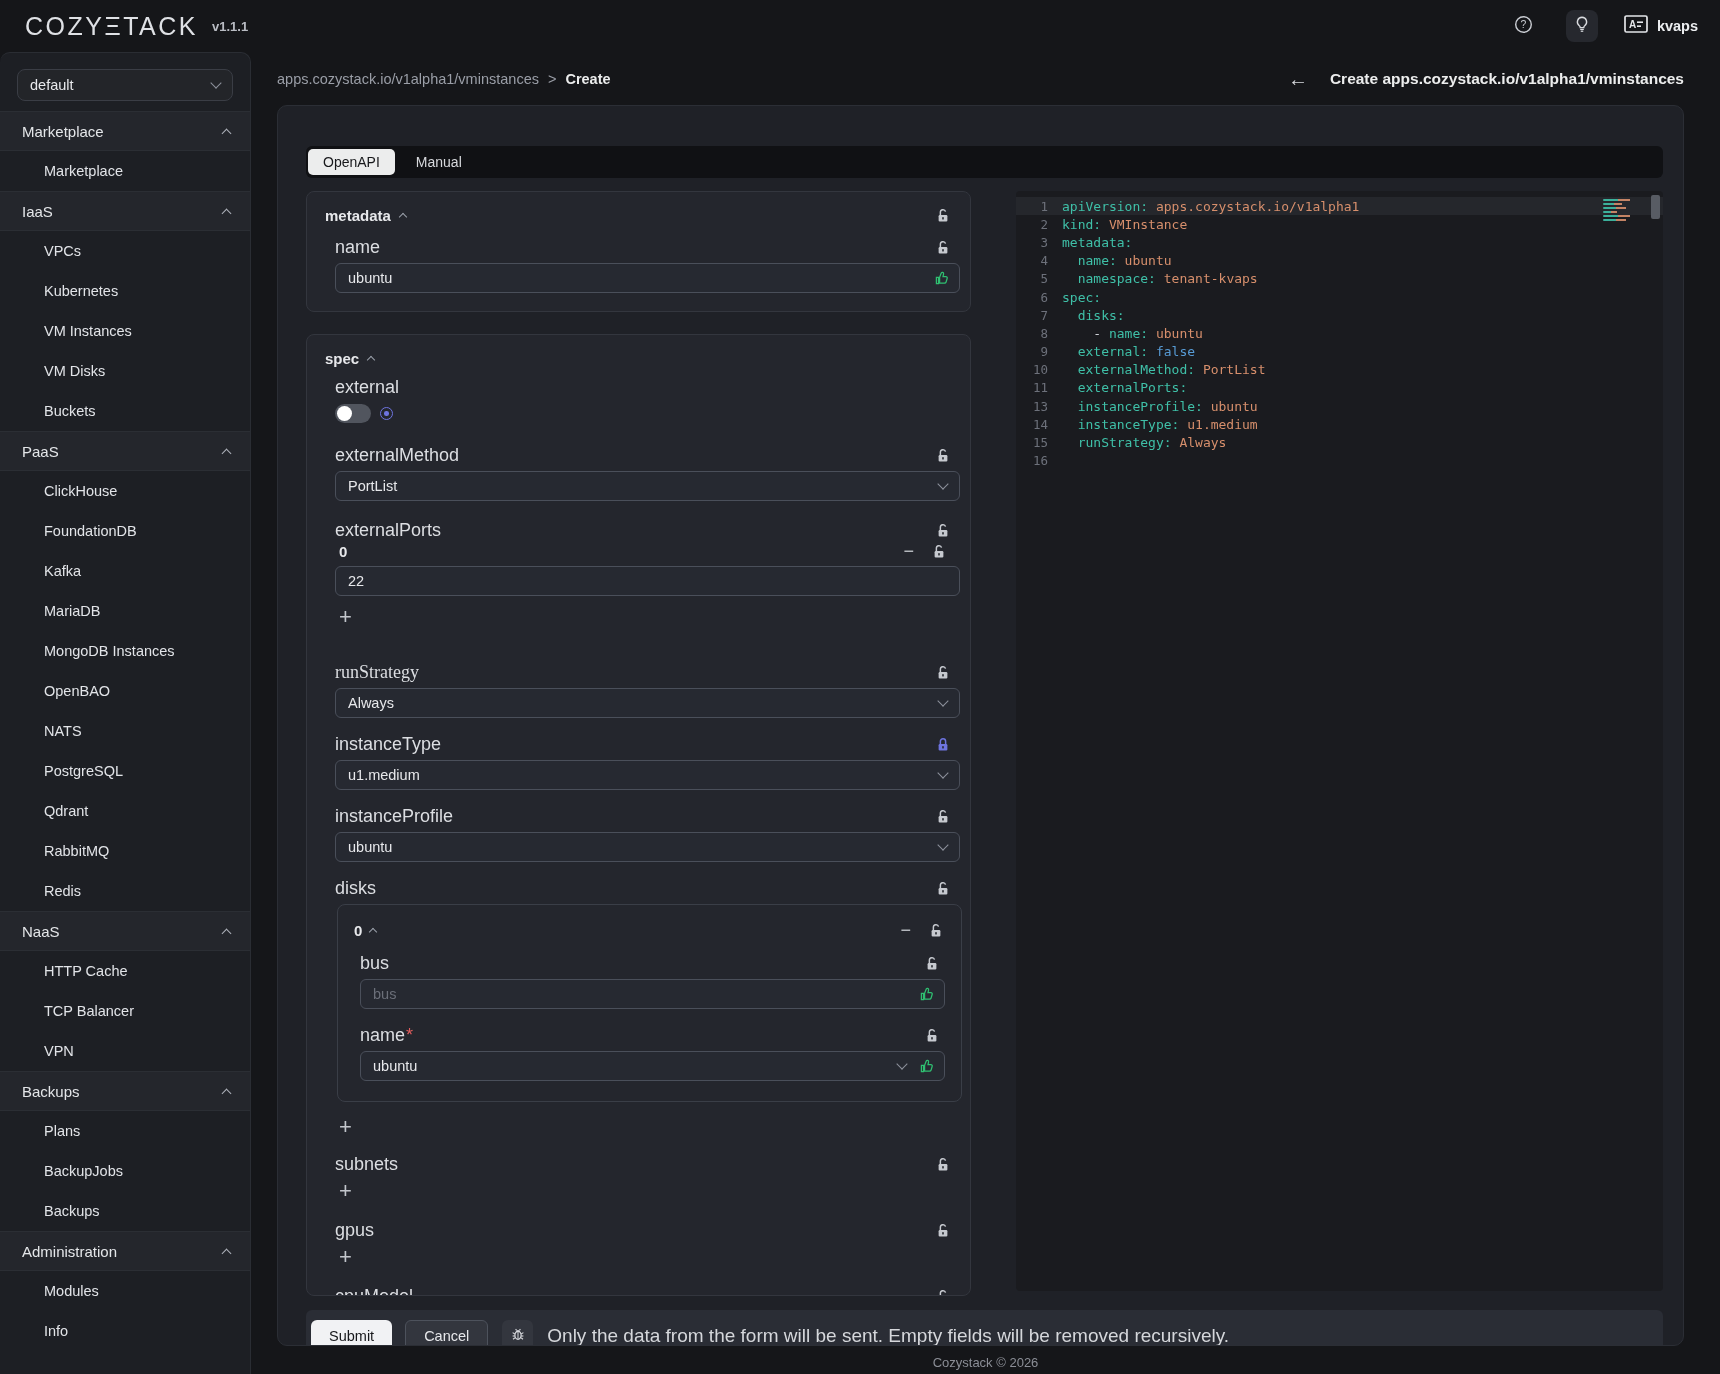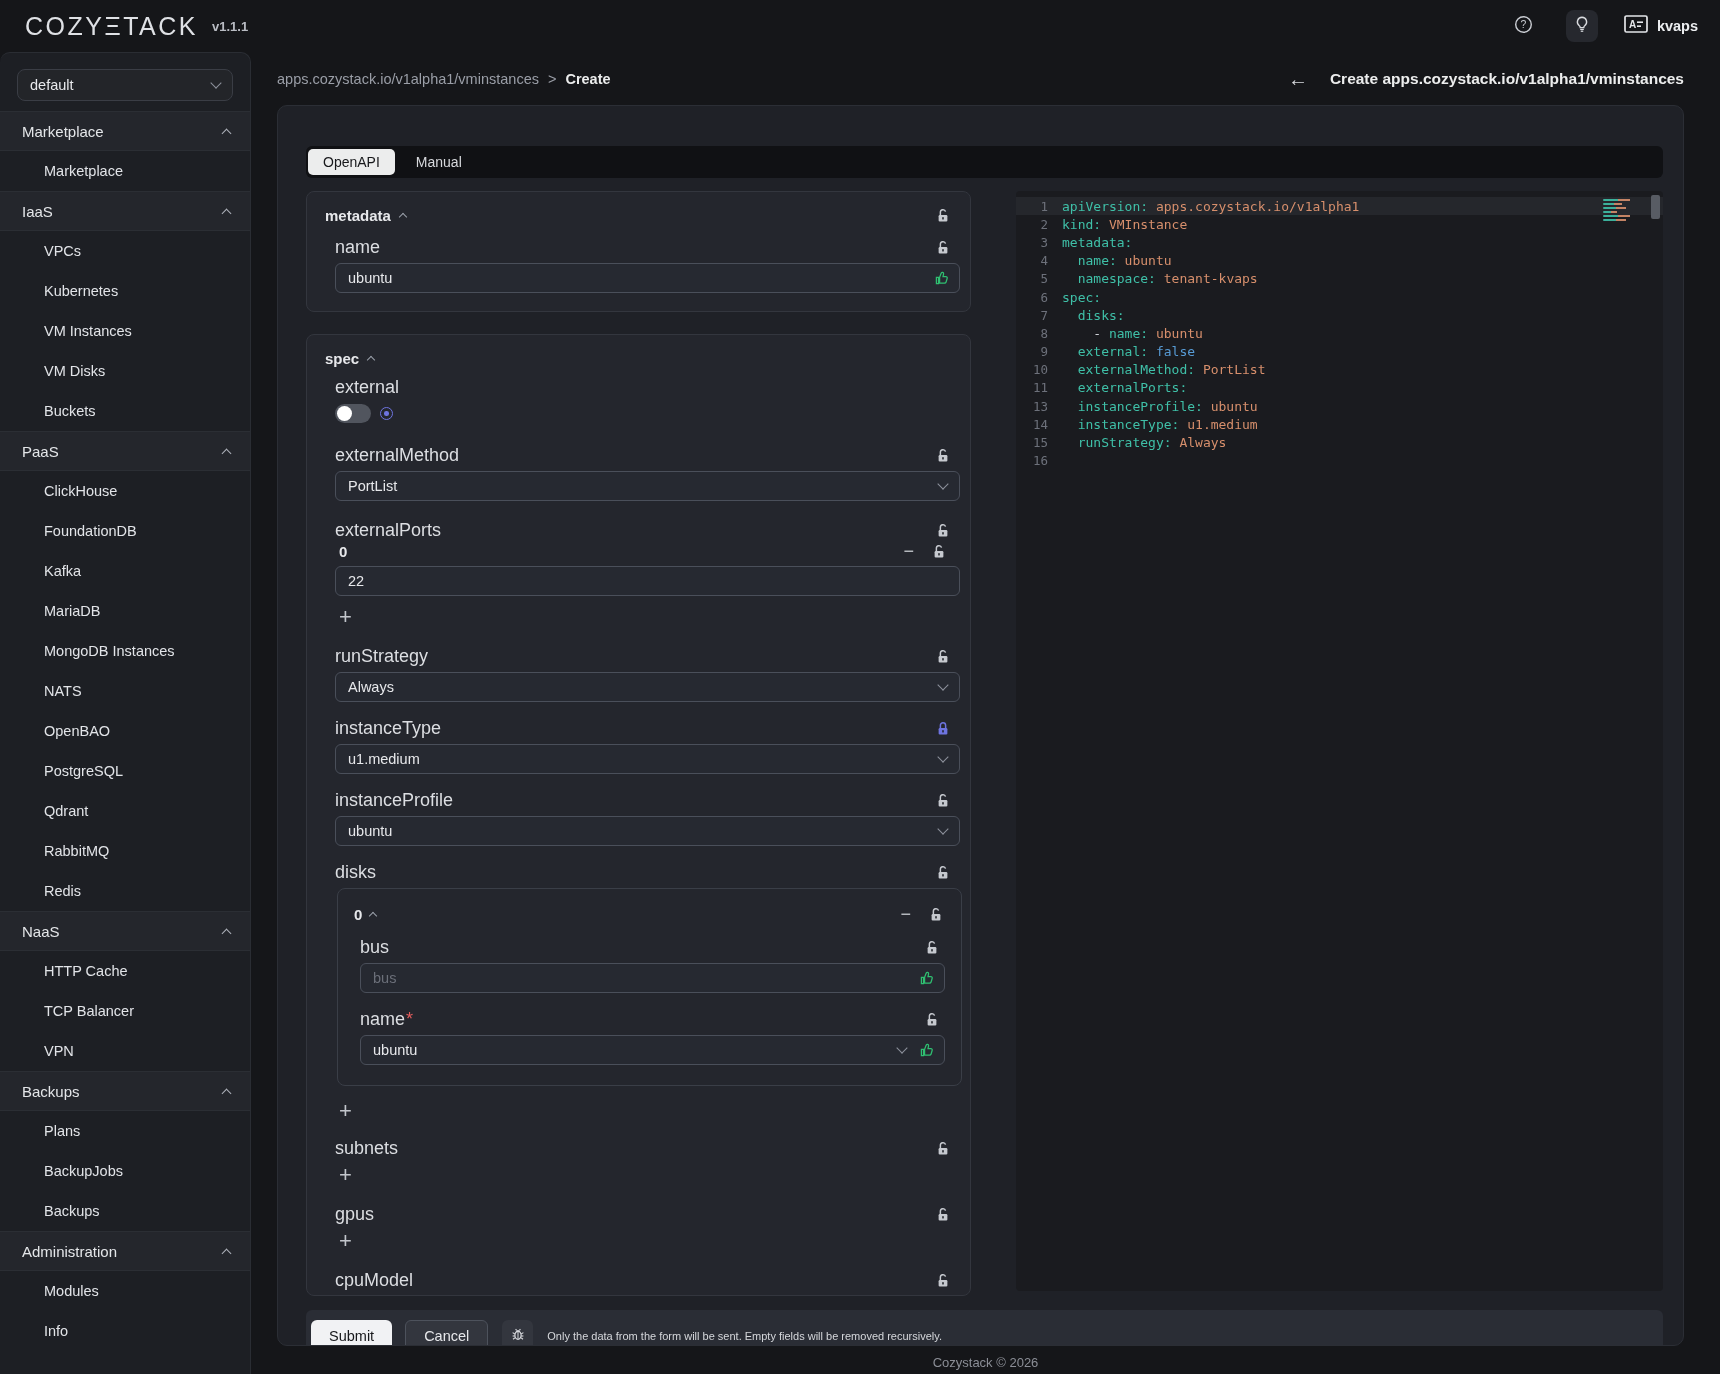--- a/index.html
+++ b/index.html
@@ -126,21 +126,21 @@
 
   
   .actions-bar { margin-top:14px; height:51px; background:#2a2d35; border-radius:6px;
     display:flex; align-items:center; padding:0 14px 0 5px; }
   .btn { height:31px; border-radius:6px; font-size:14.5px; display:flex; align-items:center;
     padding:0 18px; cursor:pointer; border:none; font-family:"Liberation Sans", sans-serif; }
   .btn.submit { background:#f1f2f4; color:#17181b; margin-left:0; }
   .btn.cancel { background:#33363e; color:#e7e8eb; border:1px solid #4d525c; margin-left:13px; }
   .bug-btn { width:31px; height:31px; background:#33363e; border-radius:6px; margin-left:14px;
     display:flex; align-items:center; justify-content:center; cursor:pointer; }
-  .notice { font-size:11px; color:#d5d7db; margin-left:14px; }
+  .notice { font-size:19px; color:#d5d7db; margin-left:14px; }
 
   .footer { text-align:center; font-size:13px; color:#8b8e96; padding-top:9px; }
 </style>
 </head>
 <body>
 
 <div class="topbar">
   <div class="logo">COZYΞTACK</div>
   <div class="version">v1.1.1</div>
   <div class="topbar-right">
@@ -201,22 +201,22 @@
         <div class="side-item">Buckets</div>
         <div class="group-header">
           <span>PaaS</span>
           <span class="chev up"></span>
         </div>
         <div class="side-item">ClickHouse</div>
         <div class="side-item">FoundationDB</div>
         <div class="side-item">Kafka</div>
         <div class="side-item">MariaDB</div>
         <div class="side-item">MongoDB Instances</div>
+        <div class="side-item">OpenBAO</div>
         <div class="side-item">NATS</div>
-        <div class="side-item">OpenBAO</div>
         <div class="side-item">PostgreSQL</div>
         <div class="side-item">Qdrant</div>
         <div class="side-item">RabbitMQ</div>
         <div class="side-item">Redis</div>
         <div class="group-header">
           <span>NaaS</span>
           <span class="chev up"></span>
         </div>
         <div class="side-item">HTTP Cache</div>
         <div class="side-item">TCP Balancer</div>
@@ -343,21 +343,21 @@
                       <rect x="7.1" y="10.4" width="1.8" height="2.6" fill="#24262d"></rect>
                     </svg>
                 </span>
               </span>
             </div>
             <div class="input-wrap" style="margin-top:4px;">
               <input class="f-input" value="22" style="">
             </div>
             <div class="plus-btn" style="margin-top:10px;">+</div>
 
-            <div class="label-row" style="margin-top:18px;">
+            <div class="label-row" style="margin-top:34px;font-family:Liberation Serif, serif;">
               <span class="f-label">runStrategy</span>
               <span class="lockbtn">
                 <svg width="14" height="15" viewBox="0 0 16 17">
                     <path d="M5 8V4.9a3 3 0 0 1 5.9-.8" fill="none" stroke="#c6c9cf" stroke-width="1.7"></path>
                     <rect x="3" y="8" width="10" height="7.4" rx="1.3" fill="#c6c9cf"></rect>
                     <rect x="7.1" y="10.4" width="1.8" height="2.6" fill="#24262d"></rect>
                   </svg>
               </span>
             </div>
             <div class="f-input f-select" style="margin-top:6px;">

